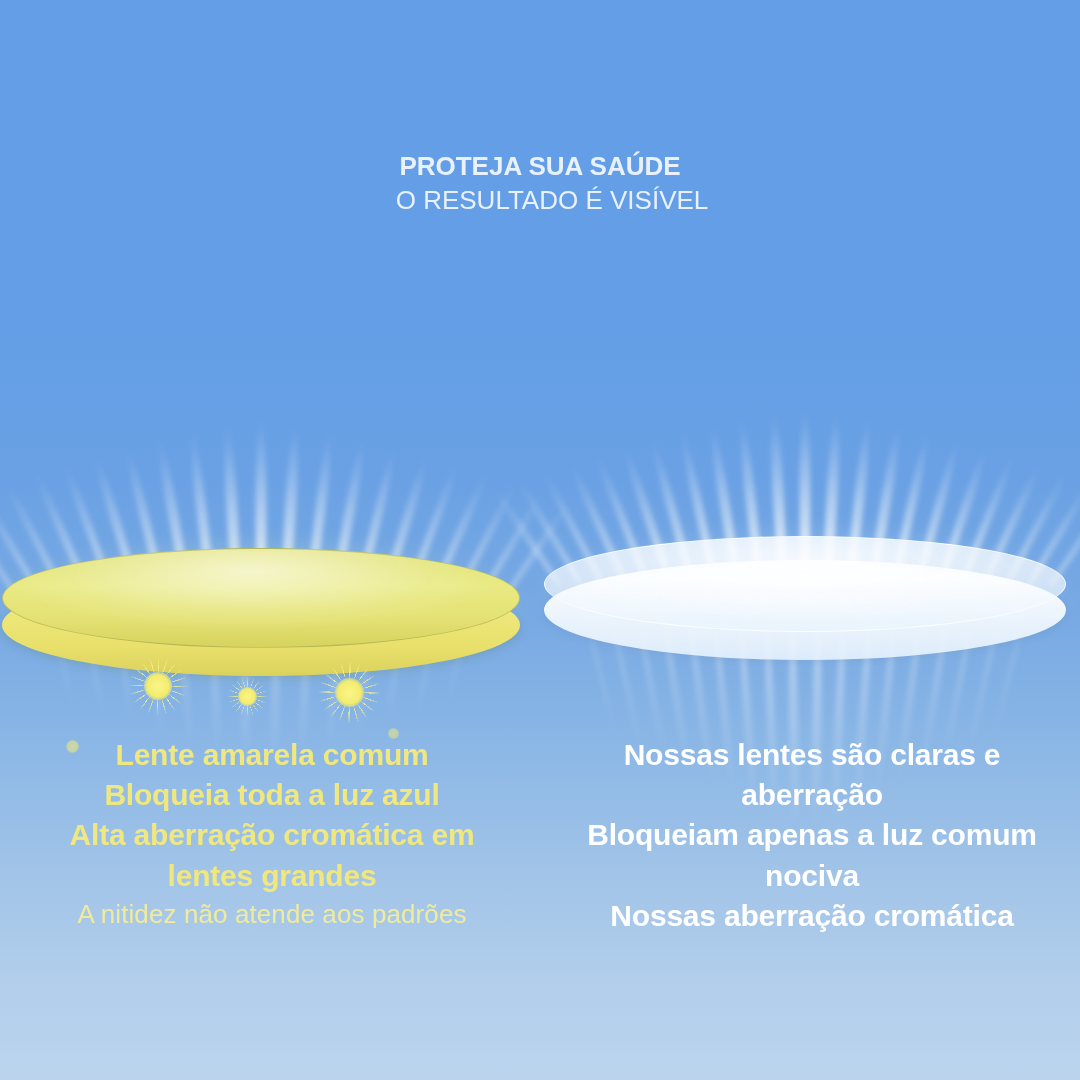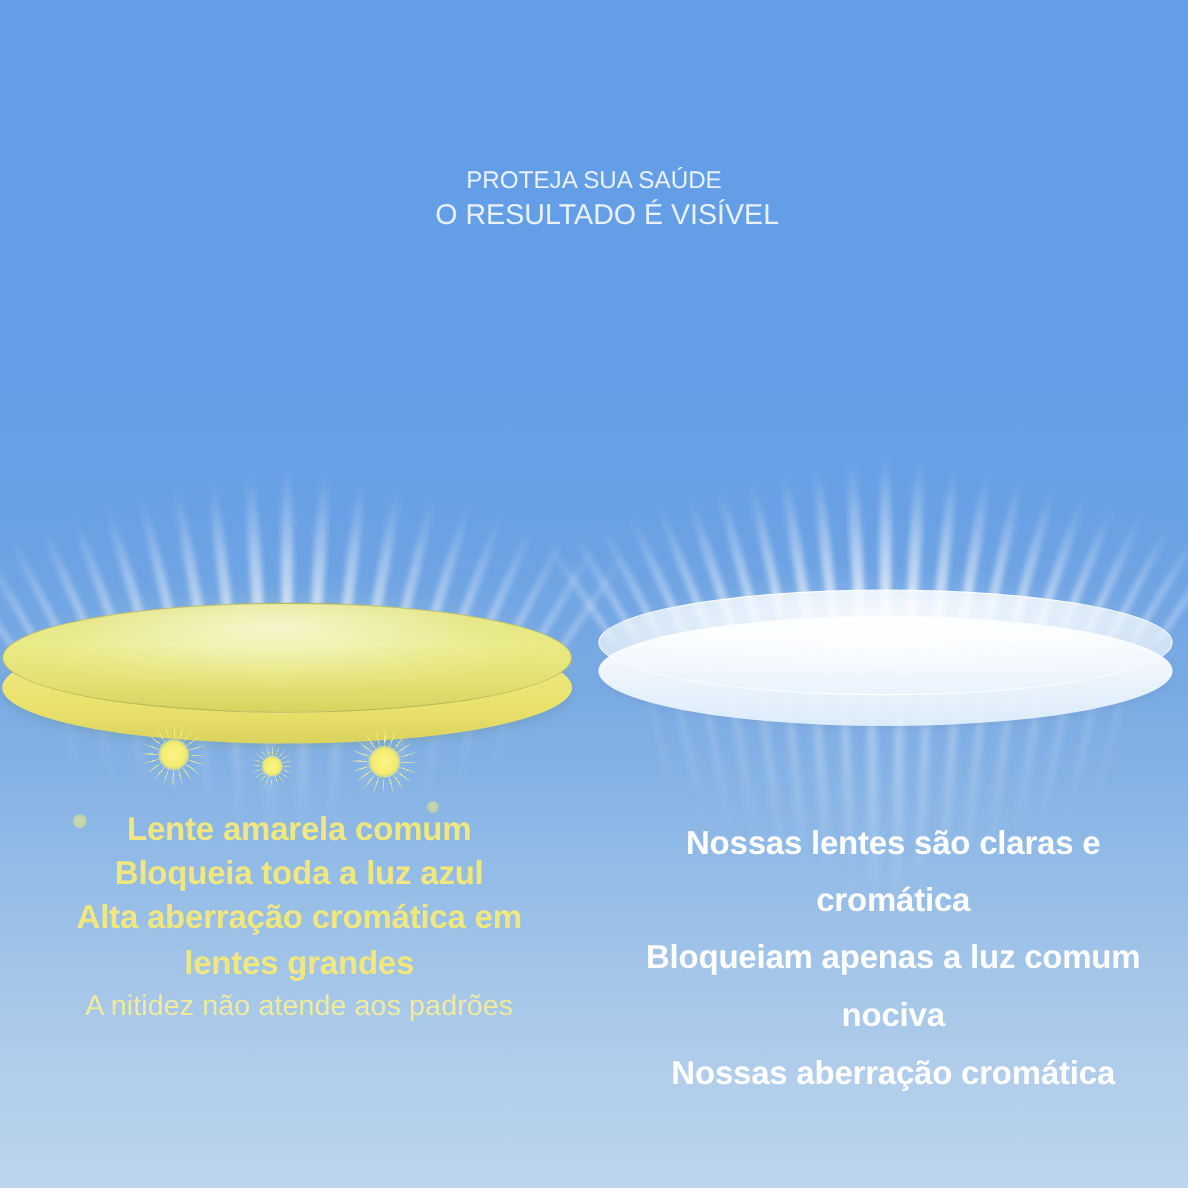--- a/index.html
+++ b/index.html
@@ -144,22 +144,22 @@
   }
   #headline .h1 {
     font-size: 46px;
     font-weight: 300;
     letter-spacing: 0.4px;
     color: #eaf3fc;
     line-height: 1.08;
     white-space: nowrap;
   }
   #headline .h2 {
-    font-size: 22px;
-    font-weight: 400;
+    font-size: 26px;
+    font-weight: 700;
     color: #e9f2fc;
     line-height: 1.30;
     margin-top: 14px;
   }
   #headline .h3 {
     font-size: 26px;
     font-weight: 300;
     color: #e9f2fc;
     line-height: 1.30;
     padding-left: 24px;
@@ -181,21 +181,21 @@
     font-size: 26px;
     line-height: 1.40;
     letter-spacing: 0.1px;
   }
 
   #caption-left  { left: 12px;  top: 735px; width: 520px; }
   #caption-left .line { color: #f0e87e; }
   #caption-left .sub  { color: #f2ecA0; color: #f0eb9c; }
 
   #caption-right { left: 552px; top: 735px; width: 520px; }
-  #caption-right .line { color: #ffffff; margin-top: 12px; }
+  #caption-right .line { color: #ffffff; }
   #caption-right .sub  { color: #eef5fd; }
 </style>
 </head>
 <body>
 
 <div id="stage">
 
   <div class="beamfield" id="beams-left-top" style="left:2px; top:418px; width:518px; height:180px;">
       <div class="beam" style="transform: translateX(-50%) rotate(-34deg) scaleY(0.66); left: 3%; width: 6.5px; opacity: 0.4;"></div>
       <div class="beam" style="transform: translateX(-50%) rotate(-30.6deg) scaleY(0.694); left: 7.7%; width: 7px; opacity: 0.46;"></div>
@@ -321,19 +321,19 @@
   <div class="caption" id="caption-left">
     <div class="line">Lente amarela comum</div>
     <div class="line">Bloqueia toda a luz azul</div>
     <div class="line">Alta aberração cromática em</div>
     <div class="line">lentes grandes</div>
     <div class="sub">A nitidez não atende aos padrões</div>
   </div>
 
   <div class="caption" id="caption-right">
     <div class="line">Nossas lentes são claras e</div>
-    <div class="line">cromática</div>
+    <div class="line">aberração</div>
     <div class="line">Bloqueiam apenas a luz comum</div>
     <div class="line">nociva</div>
     <div class="line">Nossas aberração cromática</div>
   </div>
 
 </div>
 
 </body></html>

